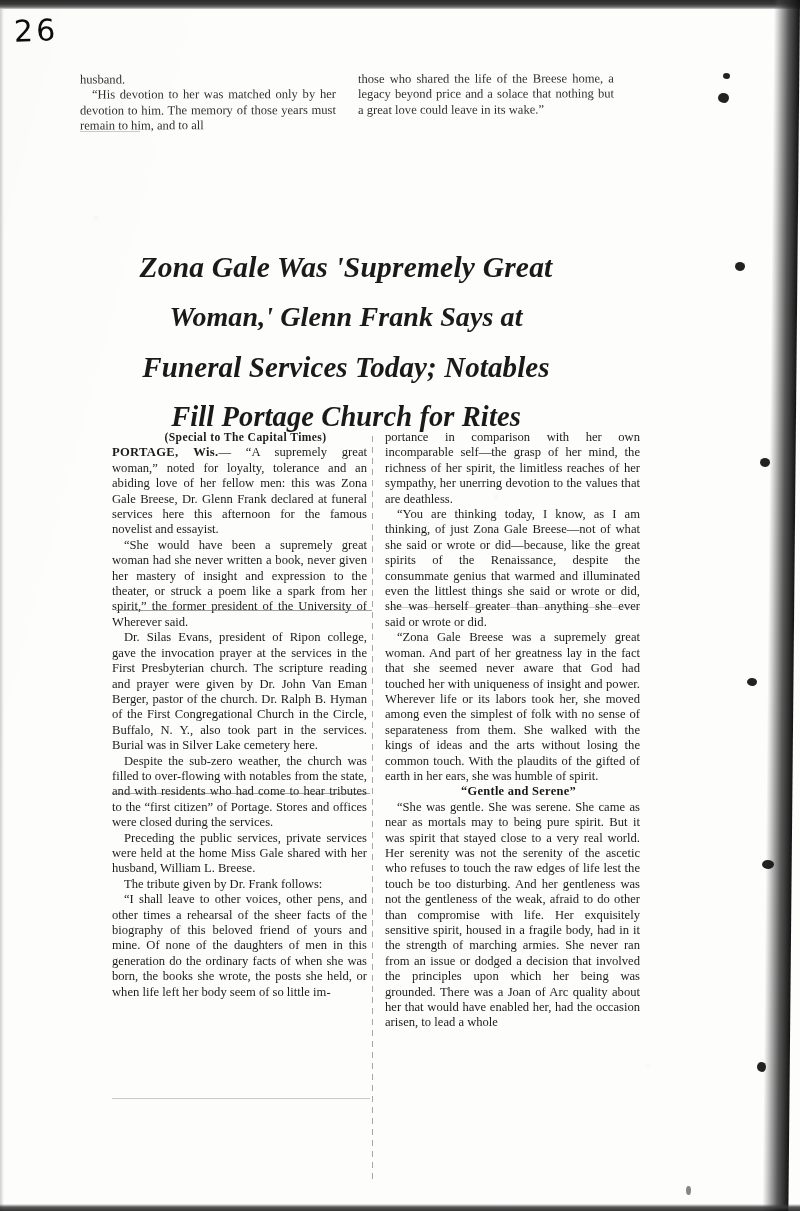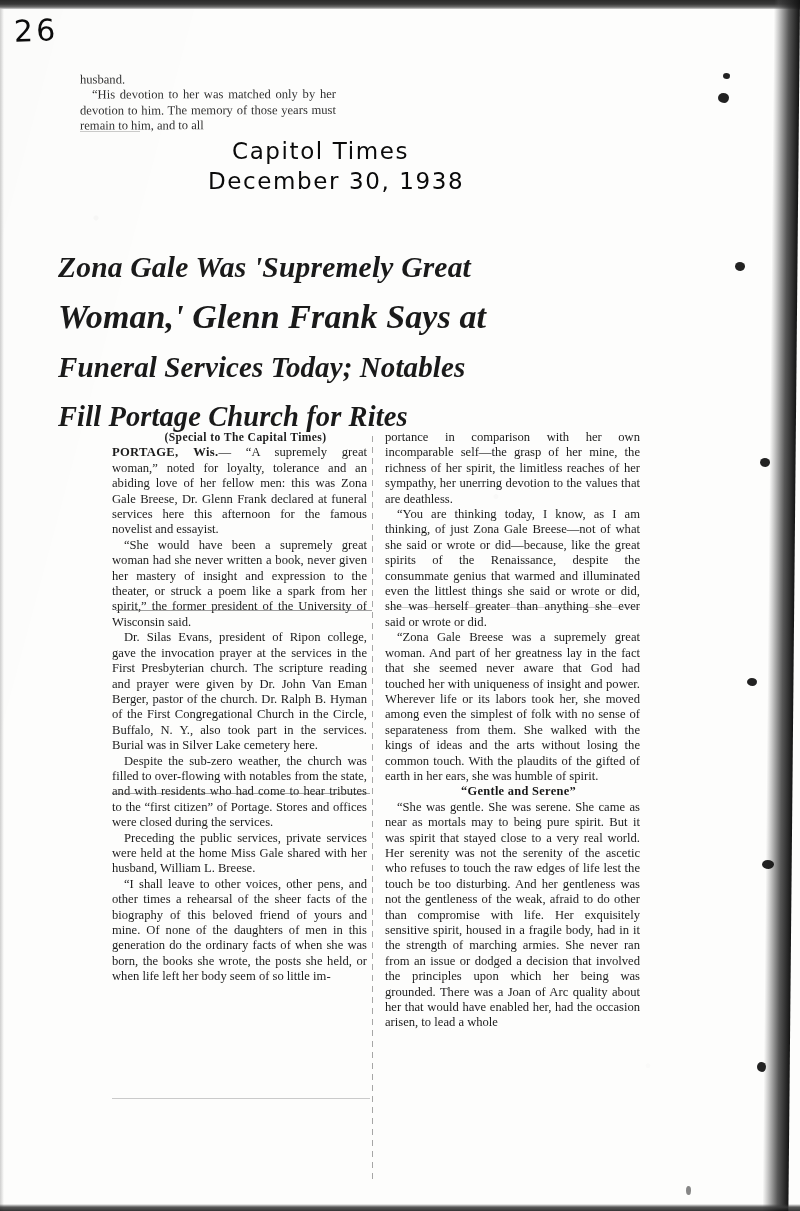--- a/index.html
+++ b/index.html
@@ -116,38 +116,38 @@
     margin: 0;
     text-indent: 12px;
   }
   .news-body p.noindent {
     text-indent: 0;
   }
 
   
   #headline {
     position: absolute;
-    left: 58px;
+    left: 46px;
     top: 222px;
     width: 600px;
-    text-align: left;
+    text-align: center;
     font-family: "Liberation Serif", serif;
     font-style: italic;
     font-weight: 700;
     font-size: 29.5px;
     line-height: 50px;
     color: #1a1a1a;
     letter-spacing: .1px;
   }
   #headline .hl-line {
     display: block;
     white-space: nowrap;
   }
   #headline .hl-line.l1 { letter-spacing: .2px; }
-  #headline .hl-line.l2 { font-size: 34px; }
+  #headline .hl-line.l2 { font-size: 28px; }
   #headline .hl-line.l3 { font-size: 29px; }
   #headline .hl-line.l4 { font-size: 28.5px; }
 
   
   #source-annotation {
     position: absolute;
     left: 208px;
     top: 136px;
     font-family: "DejaVu Sans", sans-serif;
     font-size: 23px;
@@ -239,50 +239,50 @@
   <div id="scan-edge-right"></div>
   <div id="scan-edge-bottom"></div>
 
   <div id="accession-number">26</div>
 
   <div id="top-fragment" class="clip-wrap">
     <div class="col news-body faded">
       <p class="noindent">husband.</p>
       <p>“His devotion to her was matched only by her devotion to him. The memory of those years must remain to him, and to all</p>
     </div>
+    <div class="col news-body faded">
+      <p class="noindent">those who shared the life of the Breese home, a legacy beyond price and a solace that nothing but a great love could leave in its wake.”</p>
+    </div>
   </div>
 
-  <div id="source-annotation">
-    <span class="ann-line ann-publication">Capitol Times</span>
-    <span class="ann-line ann-date">December 30, 1938</span>
-  </div>
 
   <h1 id="headline">
     <span class="hl-line l1">Zona Gale Was 'Supremely Great</span>
     <span class="hl-line l2">Woman,' Glenn Frank Says at</span>
     <span class="hl-line l3">Funeral Services Today; Notables</span>
     <span class="hl-line l4">Fill Portage Church for Rites</span>
   </h1>
 
   <div id="column-rule"></div>
 
   <div id="article-body">
 
     <div class="news-col news-body">
       <p class="kicker">(Special to The Capital Times)</p>
       <p class="noindent"><span class="lede-city">PORTAGE, Wis.</span><span>— “A supremely great woman,” noted for loyalty, tolerance and an abiding love of her fellow men: this was Zona Gale Breese, Dr. Glenn Frank declared at funeral services here this afternoon for the famous novelist and essayist.</span></p>
-      <p>“She would have been a supremely great woman had she never written a book, never given her mastery of insight and expression to the theater, or struck a poem like a spark from her spirit,” the former president of the University of Wisconsin said.</p>
+      <p>“She would have been a supremely great woman had she never written a book, never given her mastery of insight and expression to the theater, or struck a poem like a spark from her spirit,” the former president of the University of Wherever said.</p>
       <p>Dr. Silas Evans, president of Ripon college, gave the invocation prayer at the services in the First Presbyterian church. The scripture reading and prayer were given by Dr. John Van Eman Berger, pastor of the church. Dr. Ralph B. Hyman of the First Congregational Church in the Circle, Buffalo, N. Y., also took part in the services. Burial was in Silver Lake cemetery here.</p>
       <p>Despite the sub-zero weather, the church was filled to over-flowing with notables from the state, and with residents who had come to hear tributes to the “first citizen” of Portage. Stores and offices were closed during the services.</p>
       <p>Preceding the public services, private services were held at the home Miss Gale shared with her husband, William L. Breese.</p>
+      <p>The tribute given by Dr. Frank follows:</p>
       <p>“I shall leave to other voices, other pens, and other times a rehearsal of the sheer facts of the biography of this beloved friend of yours and mine. Of none of the daughters of men in this generation do the ordinary facts of when she was born, the books she wrote, the posts she held, or when life left her body seem of so little im-</p>
     </div>
 
     <div class="news-col news-body">
-      <p class="noindent">portance in comparison with her own incomparable self—the grasp of her mine, the richness of her spirit, the limitless reaches of her sympathy, her unerring devotion to the values that are deathless.</p>
+      <p class="noindent">portance in comparison with her own incomparable self—the grasp of her mind, the richness of her spirit, the limitless reaches of her sympathy, her unerring devotion to the values that are deathless.</p>
       <p>“You are thinking today, I know, as I am thinking, of just Zona Gale Breese—not of what she said or wrote or did—because, like the great spirits of the Renaissance, despite the consummate genius that warmed and illuminated even the littlest things she said or wrote or did, she was herself greater than anything she ever said or wrote or did.</p>
       <p>“Zona Gale Breese was a supremely great woman. And part of her greatness lay in the fact that she seemed never aware that God had touched her with uniqueness of insight and power. Wherever life or its labors took her, she moved among even the simplest of folk with no sense of separateness from them. She walked with the kings of ideas and the arts without losing the common touch. With the plaudits of the gifted of earth in her ears, she was humble of spirit.</p>
       <p class="subhead">“Gentle and Serene”</p>
       <p>“She was gentle. She was serene. She came as near as mortals may to being pure spirit. But it was spirit that stayed close to a very real world. Her serenity was not the serenity of the ascetic who refuses to touch the raw edges of life lest the touch be too disturbing. And her gentleness was not the gentleness of the weak, afraid to do other than compromise with life. Her exquisitely sensitive spirit, housed in a fragile body, had in it the strength of marching armies. She never ran from an issue or dodged a decision that involved the principles upon which her being was grounded. There was a Joan of Arc quality about her that would have enabled her, had the occasion arisen, to lead a whole</p>
     </div>
   </div>
 
   <div class="splice-seam" style="left:116px; top:610px; width:256px;"></div>
   <div class="splice-seam soft" style="left:390px; top:607px; width:250px;"></div>
   <div class="splice-seam" style="left:112px; top:793px; width:258px;"></div>

